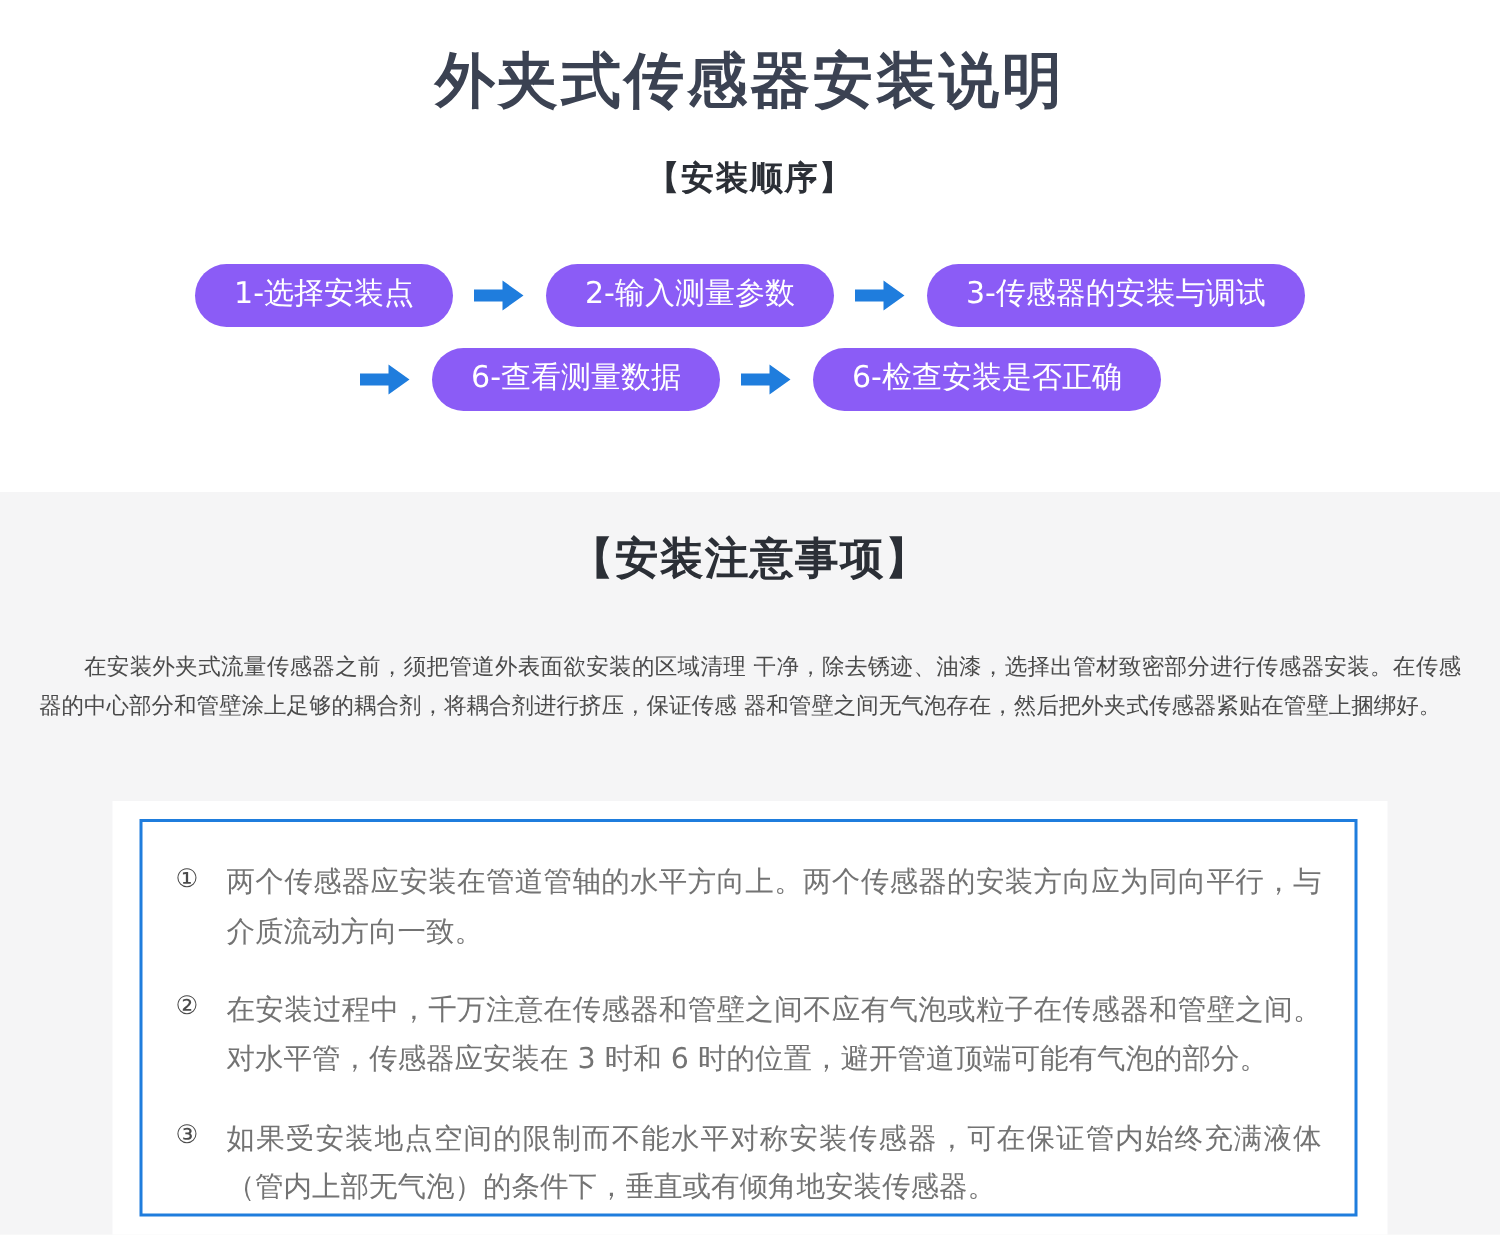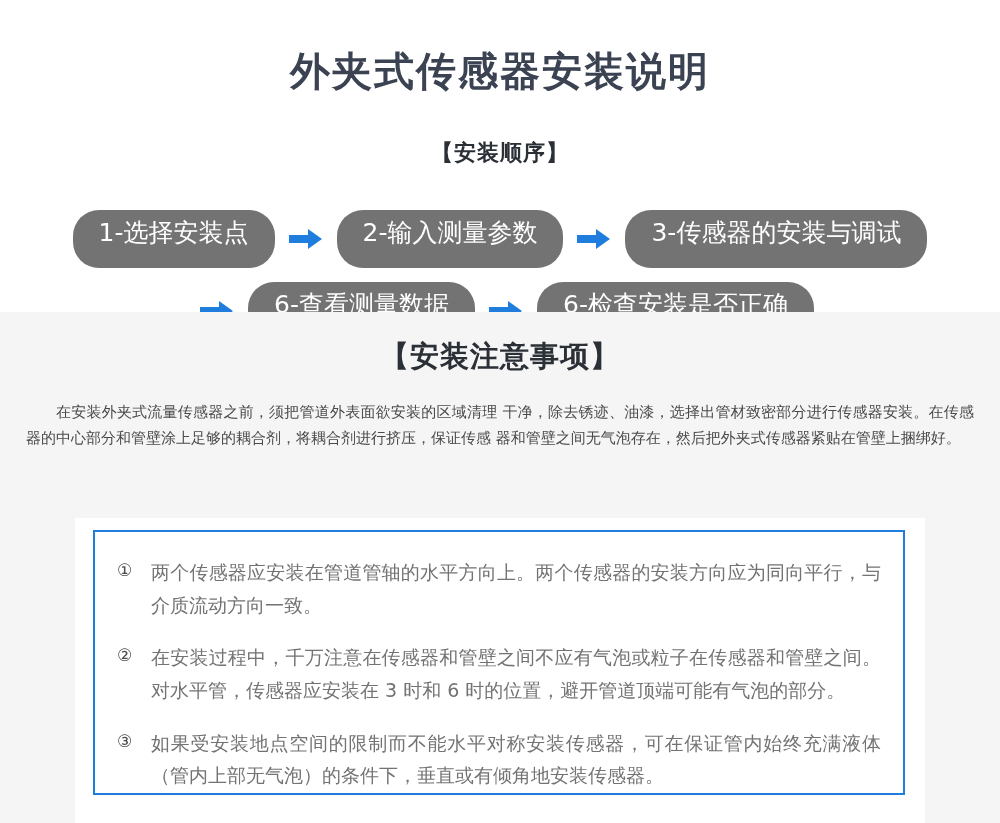--- a/index.html
+++ b/index.html
@@ -23,21 +23,21 @@
     box-sizing: border-box;
   }
 
   .page-title {
     text-align: center;
     font-size: 40px;
     font-weight: bold;
     color: #3b4252;
     letter-spacing: 2px;
     line-height: 1.2;
-    margin: 17px;
+    margin: 0;
     padding: 0 20px;
   }
 
   .page-subtitle {
     text-align: center;
     font-size: 22px;
     font-weight: bold;
     color: #2b2f36;
     letter-spacing: 1px;
     margin: 0;
@@ -48,25 +48,25 @@
   .flow-wrap {
     padding-top: 42px;
   }
   .flow-row {
     display: flex;
     align-items: center;
     justify-content: center;
     margin-bottom: 14px;
   }
   .flow-pill {
-    background: #737373;
+    background: #8b5cf6;
     color: #ffffff;
-    font-size: 25px;
+    font-size: 20px;
     border-radius: 26px;
-    padding: 7px 26px 20px 26px;
+    padding: 7px 26px 10px 26px;
     white-space: nowrap;
     line-height: 1.25;
     box-sizing: border-box;
     text-align: center;
   }
   .flow-arrow {
     width: 62px;
     display: flex;
     align-items: center;
     justify-content: center;
@@ -83,21 +83,21 @@
     box-sizing: border-box;
     position: relative;
   }
 
   .section-title {
     text-align: center;
     font-size: 29px;
     font-weight: bold;
     color: #2b2f36;
     letter-spacing: 1px;
-    margin: 0;
+    margin: 16px;
     padding-top: 25px;
   }
 
   .intro-paragraph {
     color: #4a4a4a;
     font-size: 15px;
     line-height: 1.75;
     margin: 0;
     padding: 22px 26px 0 26px;
     text-indent: 2em;

